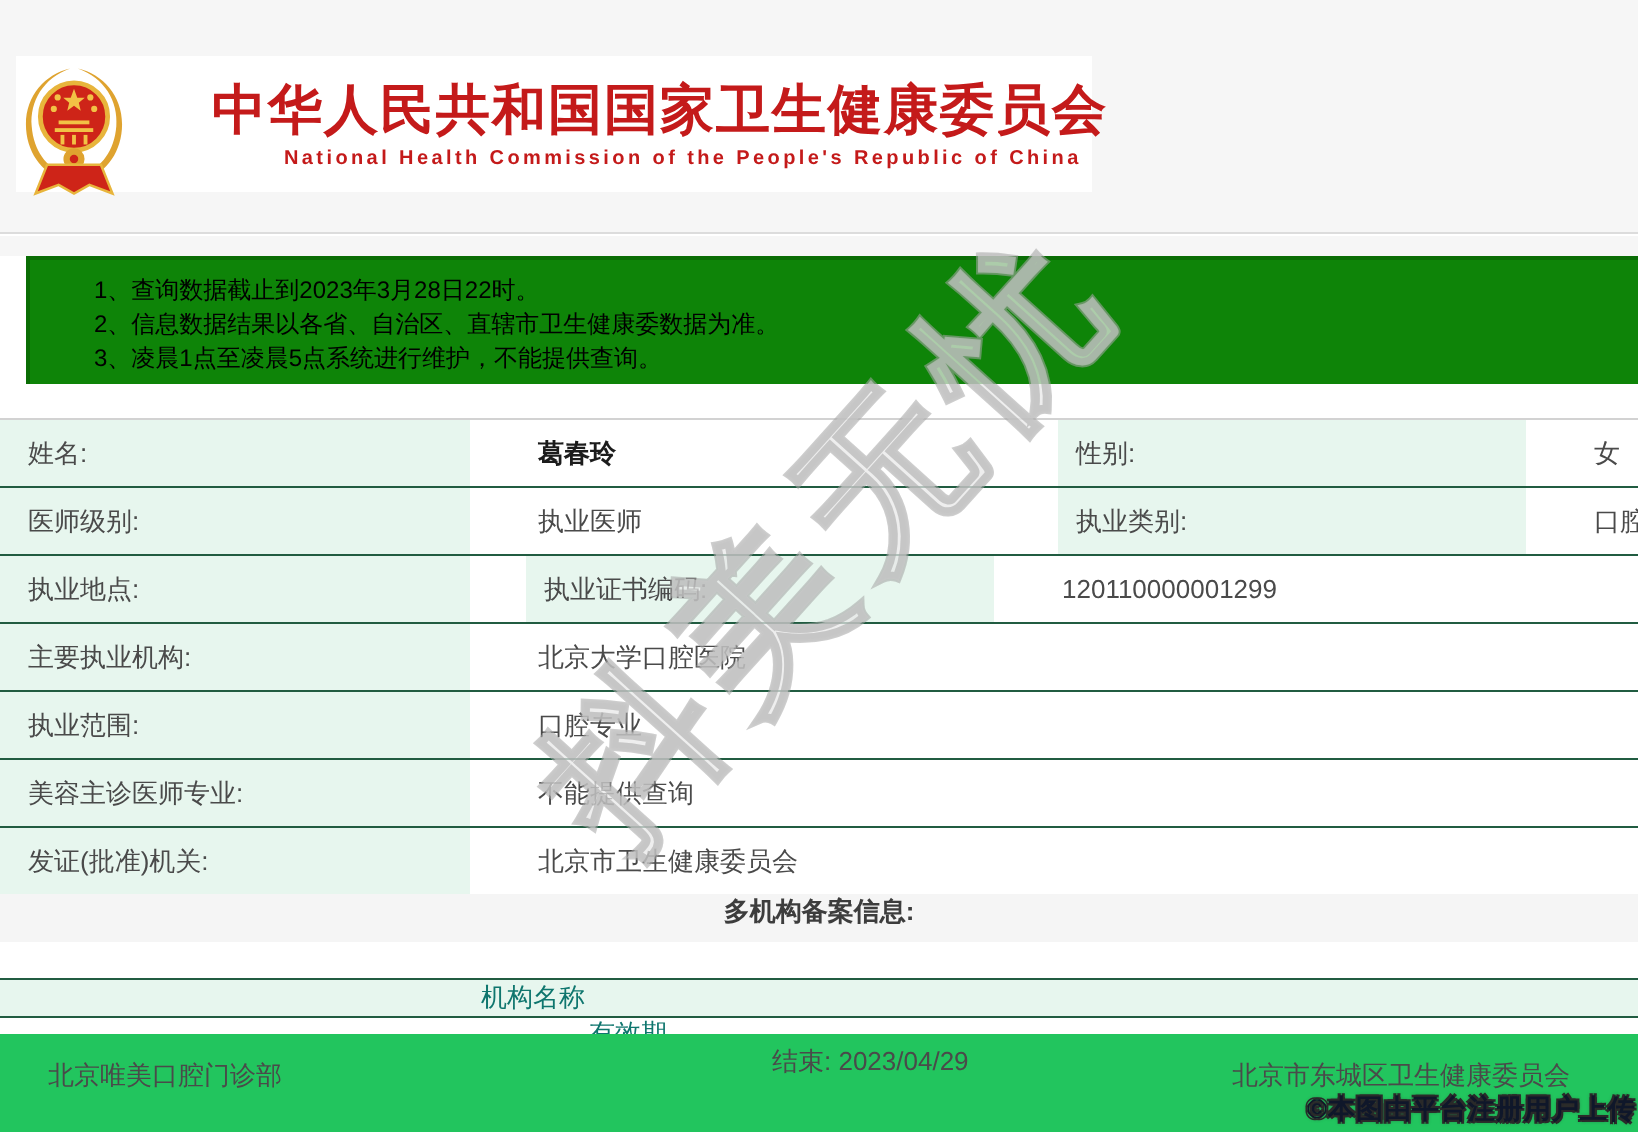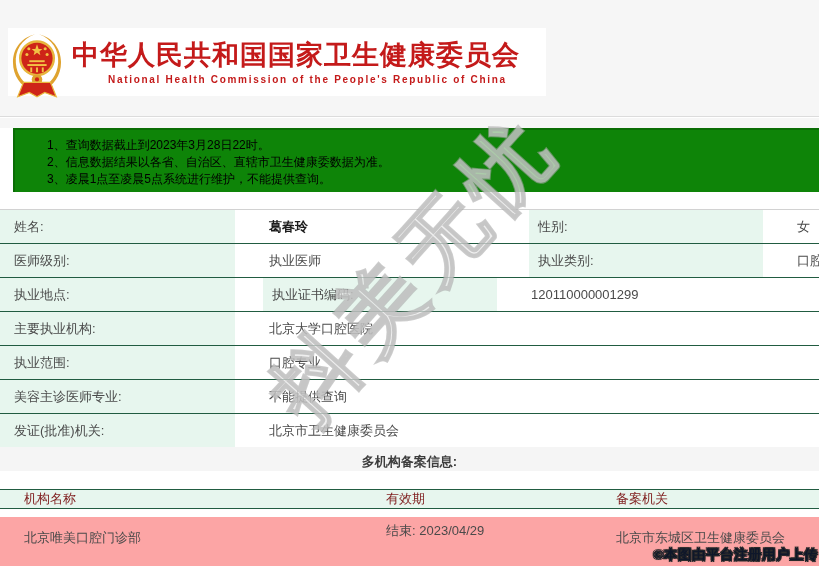--- a/index.html
+++ b/index.html
@@ -5,21 +5,21 @@
   html,body{margin:0;padding:0;}
   .page{
     position:relative;width:819px;height:566px;overflow:hidden;background:#ffffff;
     font-family:"Liberation Sans","DejaVu Sans",sans-serif;color:#4a4a4a;
   }
   
   .top-backdrop{position:absolute;left:0;top:0;width:819px;height:128px;background:#f6f6f6;}
   .header-card{position:absolute;left:8px;top:28px;width:538px;height:68px;background:#ffffff;
     display:flex;align-items:center;}
   .emblem{width:50px;height:70px;margin:8px 6px 0 4px;flex:none;}
-  .titles{padding-left:4px;}
+  .titles{padding-left:4px;margin-left:34px;}
   .title-cn{font-size:27px;font-weight:bold;color:#c41a1a;letter-spacing:1px;white-space:nowrap;line-height:30px;}
   .title-en{font-size:10px;font-weight:bold;color:#c41a1a;letter-spacing:1.7px;white-space:nowrap;margin-top:4px;padding-left:36px;}
   .header-divider{position:absolute;left:0;top:116px;width:819px;height:1px;background:#dcdcdc;border-bottom:1px solid #ffffff;}
   
   .notice{position:absolute;left:13px;top:128px;right:0;height:64px;background:#0e8408;
     border-top:2px solid #0a6d05;border-left:2px solid #0a6d05;
     color:#000000;font-size:12px;line-height:17px;padding:7px 0 0 32px;box-sizing:border-box;}
   
   .license-table{position:absolute;left:0;top:209px;width:819px;border-top:1px solid #d2d2d2;}
   .lrow{display:flex;height:33px;border-bottom:1px solid #215c41;font-size:13px;gap:28px;}
@@ -27,28 +27,28 @@
   .mint{background:#e7f6ee;}
   .white{background:#ffffff;}
   .c1{width:235px;padding-left:14px;}
   .c2{width:238px;padding-left:6px;}
   .c3{width:234px;padding-left:9px;}
   .c4{flex:1;padding-left:6px;}
   .cwide{flex:1;padding-left:6px;}
   .bold-val{font-weight:bold;color:#1c1c1c;}
   
   .section-band{position:absolute;left:0;top:447px;width:819px;height:24px;background:#f5f5f5;
-    display:flex;align-items:flex-end;justify-content:center;font-size:13px;font-weight:bold;color:#3d3d3d;}
+    display:flex;align-items:flex-start;justify-content:center;font-size:13px;font-weight:bold;color:#3d3d3d;}
   .org-header{position:absolute;left:0;top:489px;width:819px;height:20px;background:#e7f6ee;
     border-top:1px solid #215c41;border-bottom:1px solid #215c41;box-sizing:border-box;
-    display:flex;align-items:center;font-size:13px;color:#7f1d1d;}
+    display:flex;align-items:center;font-size:13px;color:#0f766e;flex-direction:column;}
   .oh1{width:386px;padding-left:24px;box-sizing:border-box;}
   .oh2{width:230px;}
   .oh3{flex:1;}
-  .org-row{position:absolute;left:0;top:517px;width:819px;height:49px;background:#fca5a5;
+  .org-row{position:absolute;left:0;top:517px;width:819px;height:49px;background:#22c55e;
     display:flex;font-size:13px;color:#4a4a4a;}
   .or1{width:386px;padding:12px 0 0 24px;box-sizing:border-box;}
   .or2{width:230px;padding-top:6px;line-height:16px;}
   .or3{flex:1;padding-top:12px;}
   
   .wm-big{position:absolute;left:225px;top:135px;width:380px;height:270px;z-index:9;
     display:flex;align-items:center;justify-content:center;pointer-events:none;
     transform:rotate(-48deg);font-size:84px;font-weight:bold;letter-spacing:10px;white-space:nowrap;
     color:rgba(255,255,255,0.55);-webkit-text-stroke:2px rgba(165,165,165,0.55);
     text-shadow:0 0 1px rgba(160,160,160,0.4);}

